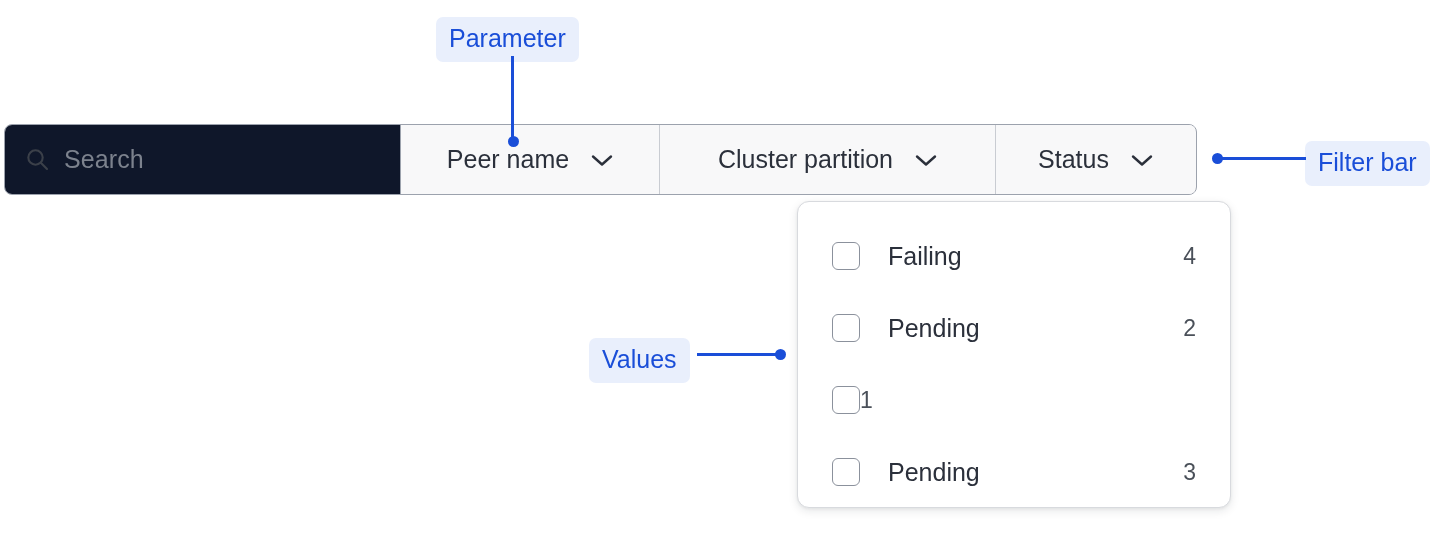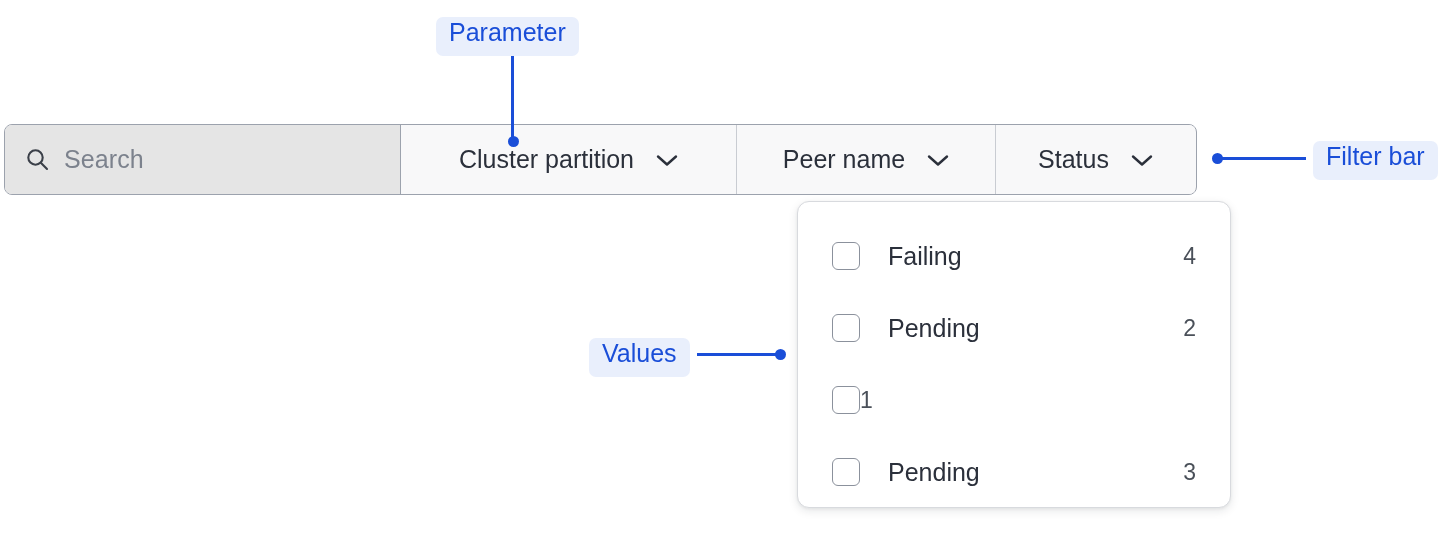--- a/index.html
+++ b/index.html
@@ -27,21 +27,21 @@
     align-items: stretch;
     border-radius: 8px;
     background: #f8f8f9;
     border: 1.6px solid #9ca2ad;
     overflow: hidden;
   }
 
   #search-field {
     width: 396px;
     flex: 0 0 396px;
-    background: #e5e5e5;
+    background: #0f172a;
     display: flex;
     align-items: center;
     gap: 14px;
     padding: 0 20px;
     border-right: 1.6px solid #9ca2ad;
   }
   #search-field .mag {
     width: 25px;
     height: 25px;
     flex: 0 0 25px;
@@ -124,25 +124,25 @@
   }
 
   
   .anno-badge {
     position: absolute;
     background: #e9effc;
     color: #1a4ed8;
     font-size: 25px;
     line-height: 1;
     border-radius: 7px;
-    padding: 3px 13px 11px 13px;
+    padding: 9px 13px 11px 13px;
     white-space: nowrap;
   }
   #anno-parameter { left: 436px; top: 17px; }
-  #anno-filter-bar { left: 1305px; top: 141px; margin-left: 8px; }
+  #anno-filter-bar { left: 1305px; top: 141px; }
   #anno-values    { left: 581px; top: 338px; margin-left: 8px; }
 
   .anno-line {
     position: absolute;
     background: #1a4ed8;
   }
   .anno-dot {
     position: absolute;
     width: 11px;
     height: 11px;
@@ -170,38 +170,38 @@
   <div id="search-field">
     <span class="mag">
       <svg viewBox="0 0 25 25" width="25" height="25" fill="none" stroke="#3b4049" stroke-width="2.1" stroke-linecap="round">
         <circle cx="10.5" cy="10.5" r="7.2"></circle>
         <line x1="15.8" y1="15.8" x2="22" y2="22"></line>
       </svg>
     </span>
     <span id="search-input-text">Search</span>
   </div>
 
+  <div id="seg-peer-name" class="filter-seg">
+    <span class="seg-label">Peer name</span>
+    <span class="chev">
+      <svg viewBox="0 0 22 13" width="22" height="13" fill="none" stroke="#2b303b" stroke-width="2.4" stroke-linecap="round" stroke-linejoin="round">
+        <polyline points="2,2.5 11,10.5 20,2.5"></polyline>
+      </svg>
+    </span>
+  </div>
+
   <div id="seg-cluster-part" class="filter-seg">
     <span class="seg-label">Cluster partition</span>
     <span class="chev">
       <svg viewBox="0 0 22 13" width="22" height="13" fill="none" stroke="#2b303b" stroke-width="2.4" stroke-linecap="round" stroke-linejoin="round">
         <polyline points="2,2.5 11,10.5 20,2.5"></polyline>
       </svg>
     </span>
   </div>
 
-  <div id="seg-peer-name" class="filter-seg">
-    <span class="seg-label">Peer name</span>
-    <span class="chev">
-      <svg viewBox="0 0 22 13" width="22" height="13" fill="none" stroke="#2b303b" stroke-width="2.4" stroke-linecap="round" stroke-linejoin="round">
-        <polyline points="2,2.5 11,10.5 20,2.5"></polyline>
-      </svg>
-    </span>
-  </div>
-
   <div id="seg-status" class="filter-seg">
     <span class="seg-label">Status</span>
     <span class="chev">
       <svg viewBox="0 0 22 13" width="22" height="13" fill="none" stroke="#2b303b" stroke-width="2.4" stroke-linecap="round" stroke-linejoin="round">
         <polyline points="2,2.5 11,10.5 20,2.5"></polyline>
       </svg>
     </span>
   </div>
 
 </div>

